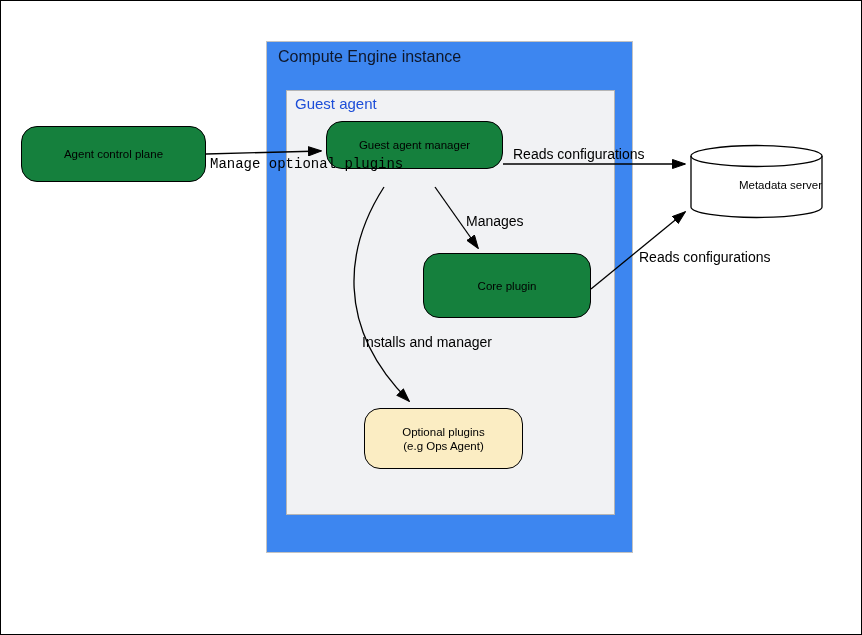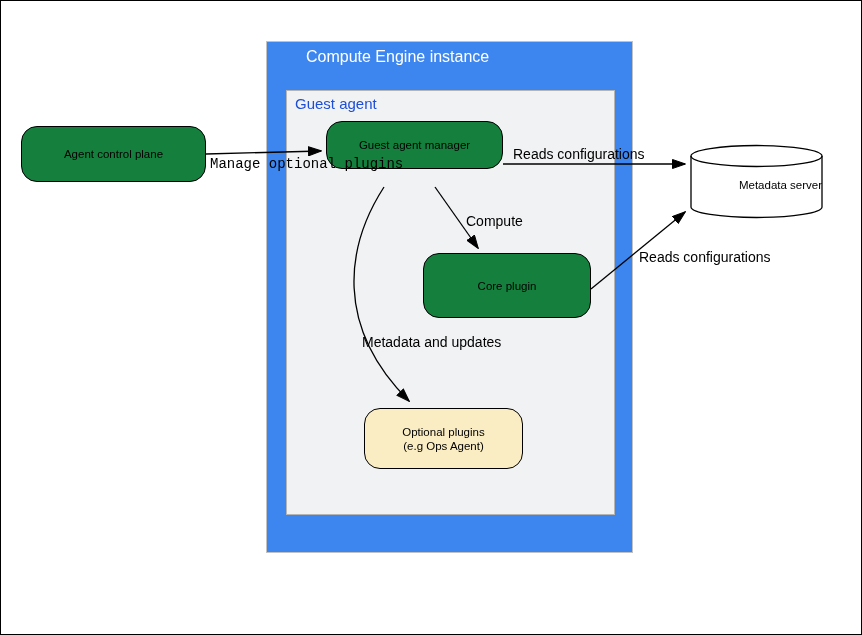--- a/index.html
+++ b/index.html
@@ -19,24 +19,23 @@
     position: absolute;
     left: 265px; top: 40px;
     width: 367px; height: 512px;
     background: #3d86f0;
     border: 1px solid #c2c2c2;
     z-index: 1;
   }
   .group-blue-title {
     position: absolute;
     left: 11px; top: 6px;
-    color: #ffffff;
+    color: #0f172a;
     font-size: 16px;
     white-space: nowrap;
-    margin-left: 28px;
   }
 
   .group-gray {
     position: absolute;
     left: 285px; top: 89px;
     width: 329px; height: 425px;
     background: #f1f2f4;
     border: 1px solid #b5b5b5;
     z-index: 2;
   }
@@ -156,17 +155,17 @@
     </defs>
     <path d="M205,153 L320,150" fill="none" stroke="#000000" stroke-width="1.3" marker-end="url(#arrow)"></path>
     <path d="M502,163 L684,163" fill="none" stroke="#000000" stroke-width="1.3" marker-end="url(#arrow)"></path>
     <path d="M434,186 L477,247" fill="none" stroke="#000000" stroke-width="1.3" marker-end="url(#arrow)"></path>
     <path d="M383,186 C345,245 333,325 408,400" fill="none" stroke="#000000" stroke-width="1.3" marker-end="url(#arrow)"></path>
     <path d="M590,288 L684,211" fill="none" stroke="#000000" stroke-width="1.3" marker-end="url(#arrow)"></path>
   </svg>
 
   <span class="edge-label" id="edge-label-manage">Manage optional plugins</span>
   <span class="edge-label" id="edge-label-reads-mgr">Reads configurations</span>
-  <span class="edge-label" id="edge-label-manages">Compute</span>
-  <span class="edge-label" id="edge-label-installs">Metadata and updates</span>
+  <span class="edge-label" id="edge-label-manages">Manages</span>
+  <span class="edge-label" id="edge-label-installs">Installs and manager</span>
   <span class="edge-label" id="edge-label-reads-core">Reads configurations</span>
 
 </div>
 
 </body></html>

